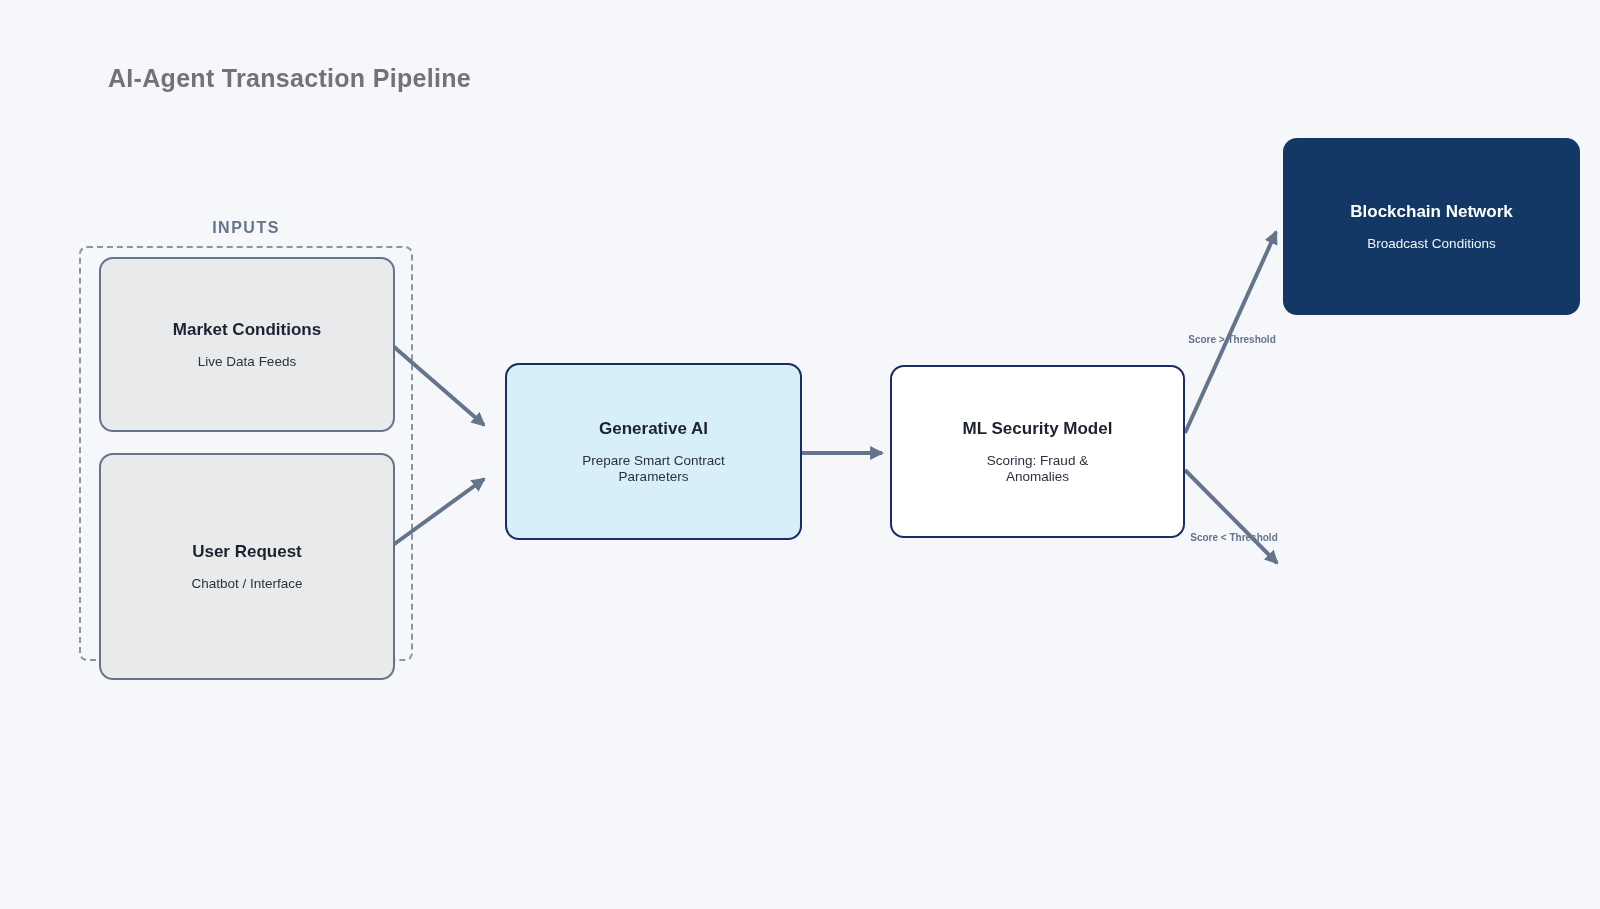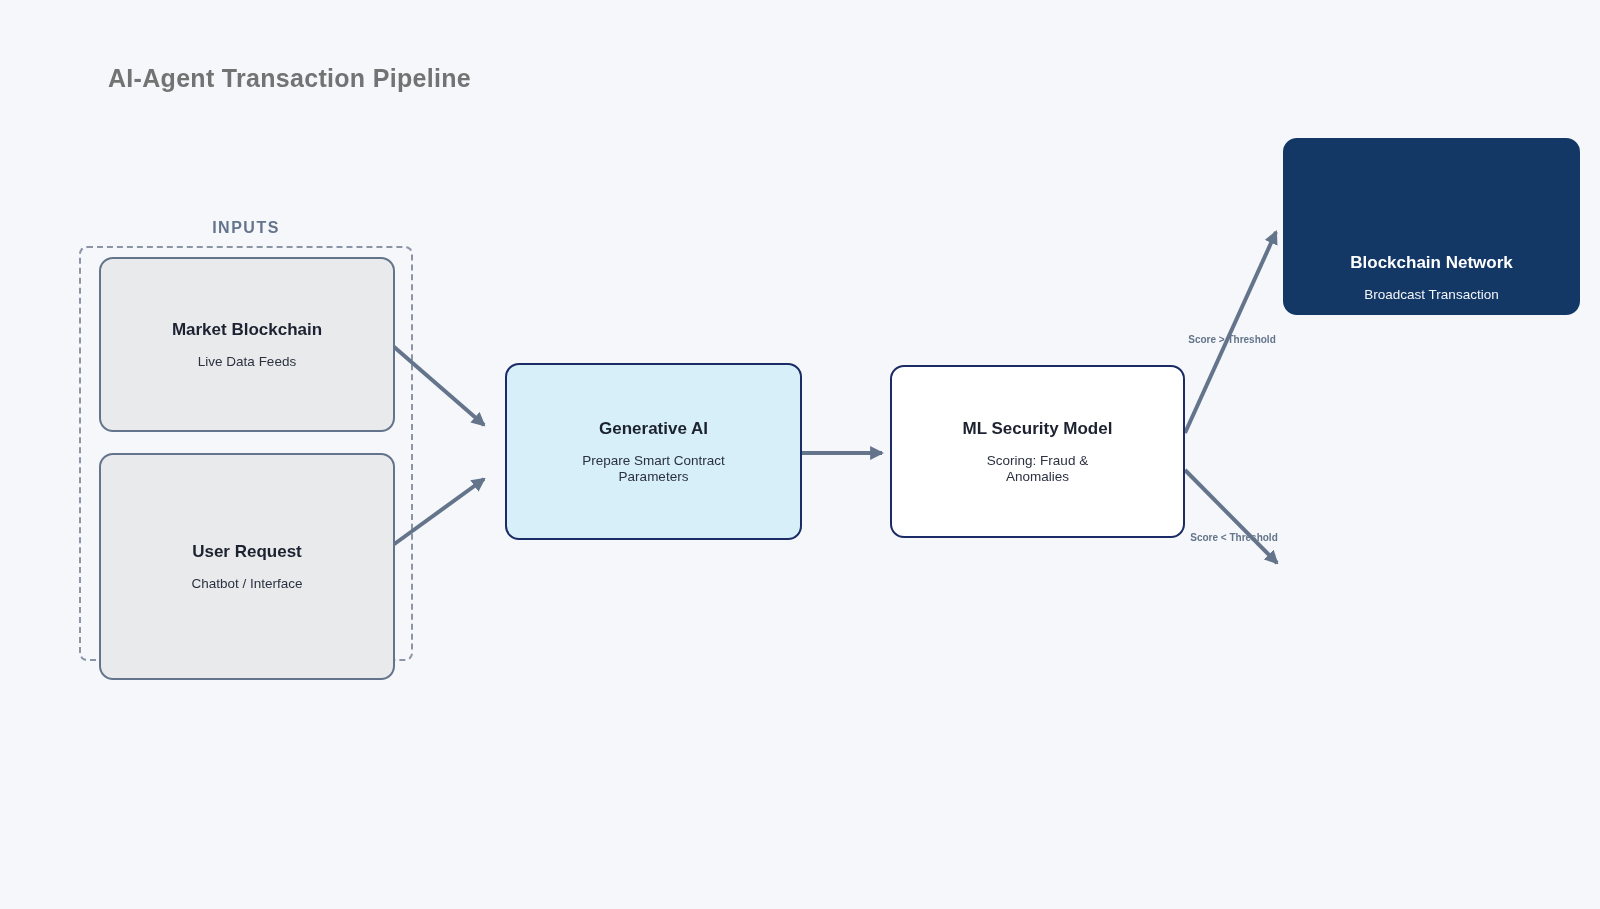--- a/index.html
+++ b/index.html
@@ -96,21 +96,20 @@
   }
   .node-ml {
     left: 890px; top: 365px; width: 295px; height: 173px;
     background: #ffffff;
     border: 2px solid #1a2b66;
   }
   .node-blockchain {
     left: 1283px; top: 138px; width: 297px; height: 177px;
     background: #133866;
     border: 2px solid #133866;
-    justify-content: flex-end;
   }
   .node-blockchain .node-title { color: #ffffff; }
   .node-blockchain .node-sub  { color: #f2f5f9; }
   .node-manual {
     left: 1283px; top: 483px; width: 297px; height: 172px;
     background: #fcebee;
     border: 2px solid #64748b;
   }
   .edge-label {
     position: absolute;
@@ -143,21 +142,21 @@
     <path d="M 790 453 L 882 453" stroke="#64748b" stroke-width="4" fill="none" marker-end="url(#arrowhead)"></path>
     <path d="M 1185 433 L 1276 232" stroke="#64748b" stroke-width="4" fill="none" marker-end="url(#arrowhead)"></path>
     <path d="M 1185 470 L 1277 563" stroke="#64748b" stroke-width="4" fill="none" marker-end="url(#arrowhead)"></path>
   </svg>
 
   <div class="inputs-group">
     <span class="inputs-group-label">INPUTS</span>
   </div>
 
   <div class="node node-market">
-    <div class="node-title">Market Blockchain</div>
+    <div class="node-title">Market Conditions</div>
     <div class="node-sub">Live Data Feeds</div>
   </div>
 
   <div class="node node-user">
     <div class="node-title">User Request</div>
     <div class="node-sub">Chatbot / Interface</div>
   </div>
 
   <div class="node node-genai">
     <div class="node-title">Generative AI</div>
@@ -166,20 +165,20 @@
   </div>
 
   <div class="node node-ml">
     <div class="node-title">ML Security Model</div>
     <div class="node-sub">Scoring: Fraud &amp;
 Anomalies</div>
   </div>
 
   <div class="node node-blockchain">
     <div class="node-title">Blockchain Network</div>
-    <div class="node-sub">Broadcast Transaction</div>
+    <div class="node-sub">Broadcast Conditions</div>
   </div>
 
 
   <div class="edge-label edge-label-gt">Score &gt; Threshold</div>
   <div class="edge-label edge-label-lt">Score &lt; Threshold</div>
 
 </div>
 
 </body></html>

